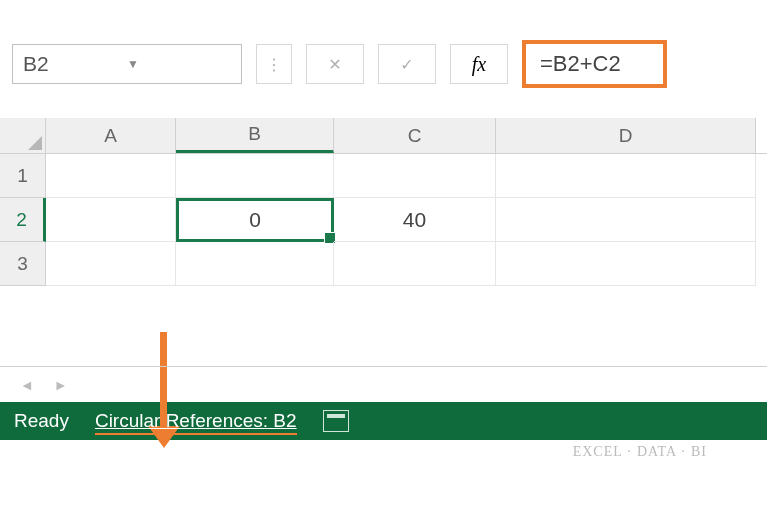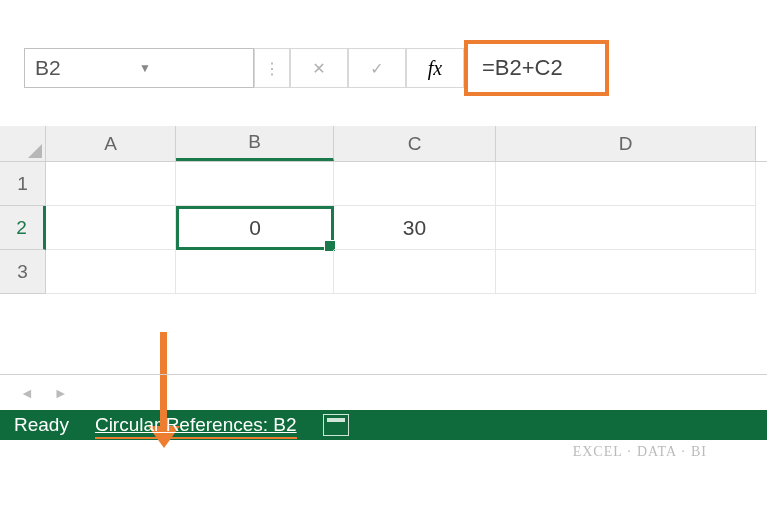--- a/index.html
+++ b/index.html
@@ -7,21 +7,22 @@
       font-family: 'Segoe UI', Tahoma, sans-serif;
       background: #fff;
       width: 767px;
       height: 518px;
       position: relative;
       overflow: hidden;
     }
     .formula-bar-area {
       display: flex;
       align-items: center;
-      padding: 40px 20px 20px 24px;
+      padding: 40px 20px 20px 12px;
+      gap: 14px;
     }
     .name-box {
       border: 1px solid #c0c0c0;
       background: #fff;
       display: flex;
       align-items: center;
       height: 40px;
       width: 230px;
       padding: 0 10px;
     }
@@ -50,21 +51,21 @@
       justify-content: center;
       border: 1px solid #d8d8d8;
       width: 58px;
       height: 40px;
     }
     .fb-btn.cancel { color: #b0b0b0; }
     .fb-btn.enter { color: #b0b0b0; }
     .fb-btn.fx { color: #000000; font-style: italic; font-family: Georgia, serif; font-size: 20px; }
     .formula-input {
       border: 4px solid #ed7d31;
-      height: 56px;
+      height: 48px;
       padding: 0 14px;
       display: flex;
       align-items: center;
       font-size: 22px;
       color: #444;
       min-width: 145px;
     }
     .grid-area {
       position: relative;
       margin-top: 10px;
@@ -154,21 +155,21 @@
       margin-top: 80px;
       position: relative;
     }
     .nav-arrow {
       color: #bbb;
       font-size: 14px;
     }
     .status-bar {
       background: #0f6b3c;
       color: #fff;
-      height: 30px;
+      height: 38px;
       display: flex;
       align-items: center;
       padding: 0 14px;
       font-size: 19px;
       gap: 26px;
     }
     .status-bar .circ-ref {
       position: relative;
       text-decoration: underline;
     }
@@ -260,21 +261,21 @@
     <div class="row-h">1</div>
     <div class="cell A"></div>
     <div class="cell B"></div>
     <div class="cell C"></div>
     <div class="cell D"></div>
   </div>
   <div class="row">
     <div class="row-h active">2</div>
     <div class="cell A"></div>
     <div class="cell B selected">0</div>
-    <div class="cell C">30</div>
+    <div class="cell C">40</div>
     <div class="cell D"></div>
   </div>
   <div class="row">
     <div class="row-h">3</div>
     <div class="cell A"></div>
     <div class="cell B"></div>
     <div class="cell C"></div>
     <div class="cell D"></div>
   </div>
 </div>

